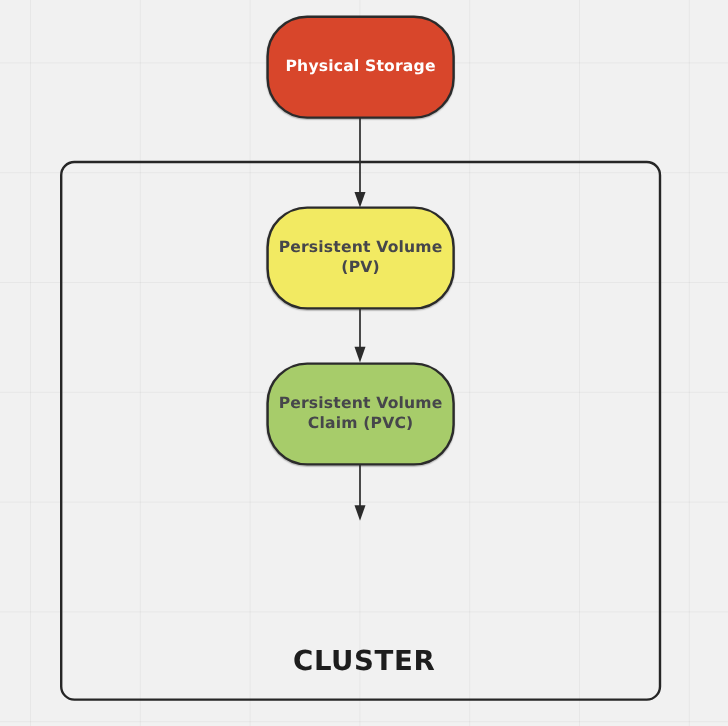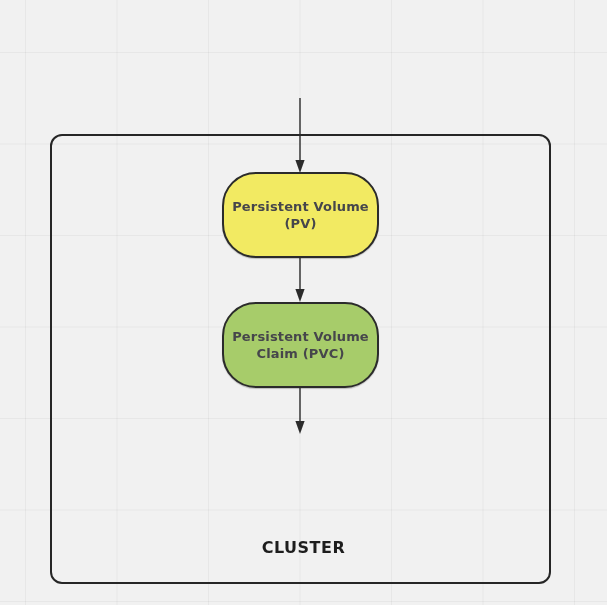--- a/index.html
+++ b/index.html
@@ -39,21 +39,21 @@
     border-radius: 12px;
     background: transparent;
   }
 
   .cluster-label {
     position: absolute;
     left: 0;
     right: 0;
     top: 538px;
     text-align: center;
-    font-size: 16px;
+    font-size: 23px;
     font-weight: 700;
     letter-spacing: 0.5px;
     color: #1d1d1d;
     font-family: "DejaVu Sans", "Liberation Sans", sans-serif;
   }
 
   
   .node {
     position: absolute;
     box-sizing: border-box;
@@ -99,20 +99,23 @@
 </style>
 </head>
 <body>
 
 <div id="canvas" style="background-color: rgb(241, 241, 241);">
 
   <div class="grid-layer"></div>
 
   <div class="cluster-box" style="border-color: rgb(38, 38, 38);"></div>
 
+  <div class="node" id="node-physical-storage" style="background: rgb(216, 70, 43); color: rgb(255, 255, 255);">
+    <span class="node-label">Physical Storage</span>
+  </div>
 
   <div class="arrow" id="arrow-storage-to-pv">
     <svg width="16" height="76" viewBox="0 0 16 76">
       <line x1="8" y1="0" x2="8" y2="66" stroke="#2b2b2b" stroke-width="1.4"></line>
       <polygon points="8,75 3.4,62 12.6,62" fill="#2b2b2b"></polygon>
     </svg>
   </div>
 
   <div class="node" id="node-pv" style="background: rgb(242, 234, 98); color: rgb(70, 70, 75);">
     <span class="node-label">Persistent Volume

